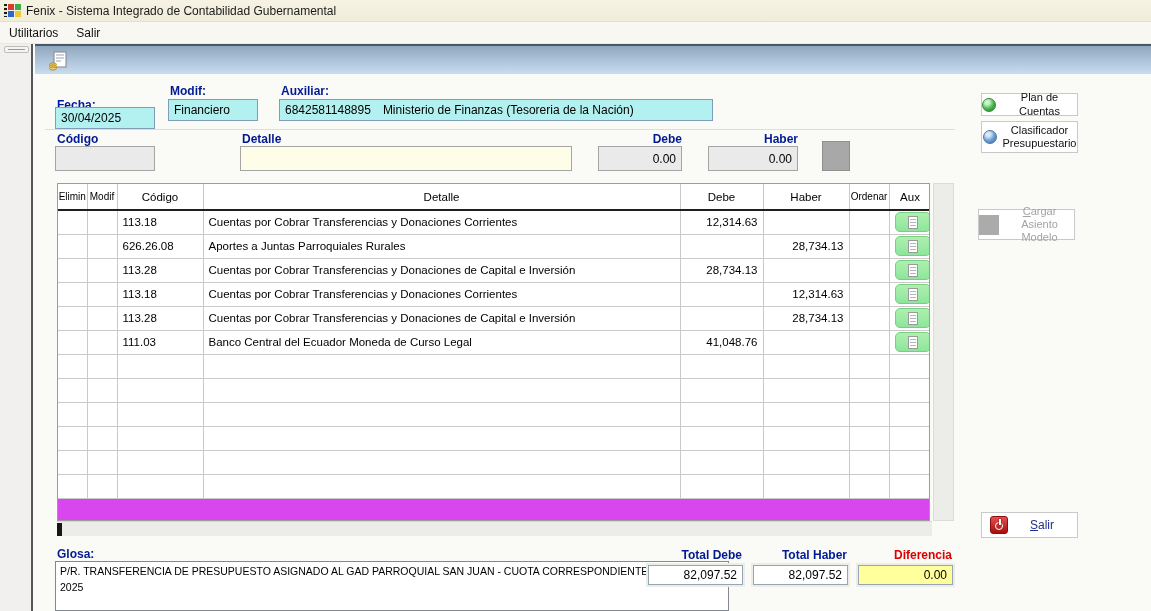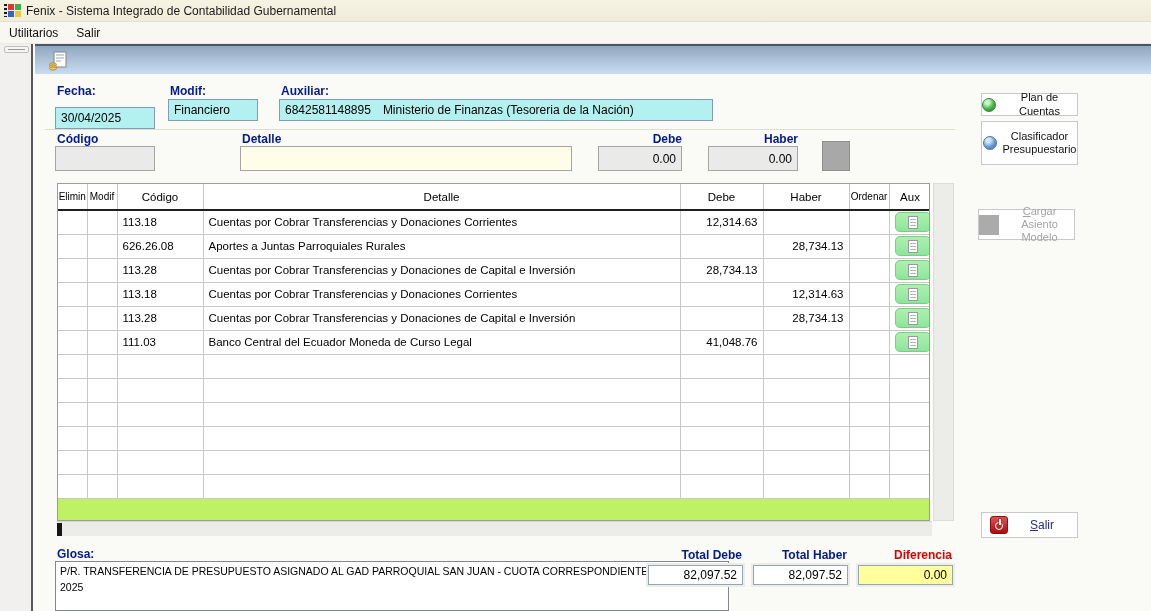--- a/index.html
+++ b/index.html
@@ -70,21 +70,21 @@
   }
   .gray-bg { background:#EAEAEA; }
   .ivory-bg { background:#FDFDE8; }
   .num { justify-content:flex-end; }
   .gray-square {
     position:absolute; background:#A8A8A8; border:1px solid #8F8F8F;
   }
   
   .grid-wrap {
     position:absolute; left:22px; top:109px; width:873px; height:338px;
-    border:1px solid #9C9C9C; background:#bef264; overflow:hidden;
+    border:1px solid #9C9C9C; background:#d946ef; overflow:hidden;
   }
   table.grid { border-collapse:collapse; table-layout:fixed; width:873px; }
   table.grid th {
     font-weight:normal; font-size:11.5px; height:26px;
     border-right:1px solid #C9C9C9; border-bottom:2px solid #1F1F1F;
     background:#fff; text-align:center;
   }
   table.grid th.small { font-size:10px; }
   table.grid td {
     height:24px; font-size:11.5px; border-right:1px solid #C9C9C9;
@@ -186,21 +186,21 @@
       <line x1="8" y1="10" x2="13" y2="10" stroke="#9AA2B0" stroke-width="1"></line>
       <ellipse cx="5" cy="13.5" rx="3.5" ry="1.6" fill="#EFC96B" stroke="#A98117" stroke-width="0.8"></ellipse>
       <ellipse cx="5" cy="15.5" rx="3.5" ry="1.6" fill="#EFC96B" stroke="#A98117" stroke-width="0.8"></ellipse>
       <ellipse cx="5" cy="17.5" rx="3.5" ry="1.6" fill="#EFC96B" stroke="#A98117" stroke-width="0.8"></ellipse>
     </svg>
   </div>
 </div>
 
 <div class="content">
 
-  <div class="lbl" style="left:22px; top:10px;">Fecha:</div>
+  <div class="lbl" style="left:22px; top:24px;">Fecha:</div>
   <div class="field" style="left:20px; top:25px; width:100px; height:22px;margin-top:8px;">
     <span>30/04/2025</span>
   </div>
 
   <div class="lbl" style="left:135px; top:10px;">Modif:</div>
   <div class="field" style="left:133px; top:25px; width:90px; height:22px;">
     <span>Financiero</span>
   </div>
 
   <div class="lbl" style="left:246px; top:10px;">Auxiliar:</div>
@@ -416,21 +416,21 @@
   <div class="lbl" style="left:823px; top:474px; width:94px; text-align:right; color:#DD0000;">Diferencia</div>
   <div class="total-input diff-bg" style="left:823px; top:491px; width:95px; height:20px;">
     <span>0.00</span>
   </div>
 
   <div class="side-btn" style="left:946px; top:19px; width:97px; height:23px;">
     <span class="sphere green"></span>
     <span>Plan de Cuentas</span>
   </div>
 
-  <div class="side-btn" style="left:946px; top:47px; width:97px; height:44px;">
+  <div class="side-btn" style="left:946px; top:47px; width:97px; height:32px;">
     <span class="sphere blue"></span>
     <span>
       <span>Clasificador</span><br>
       <span>Presupuestario</span>
     </span>
   </div>
 
   <div class="side-btn disabled" style="left:943px; top:107px; width:97px; height:31px;">
     <span class="gray-icon"></span>
     <span>

